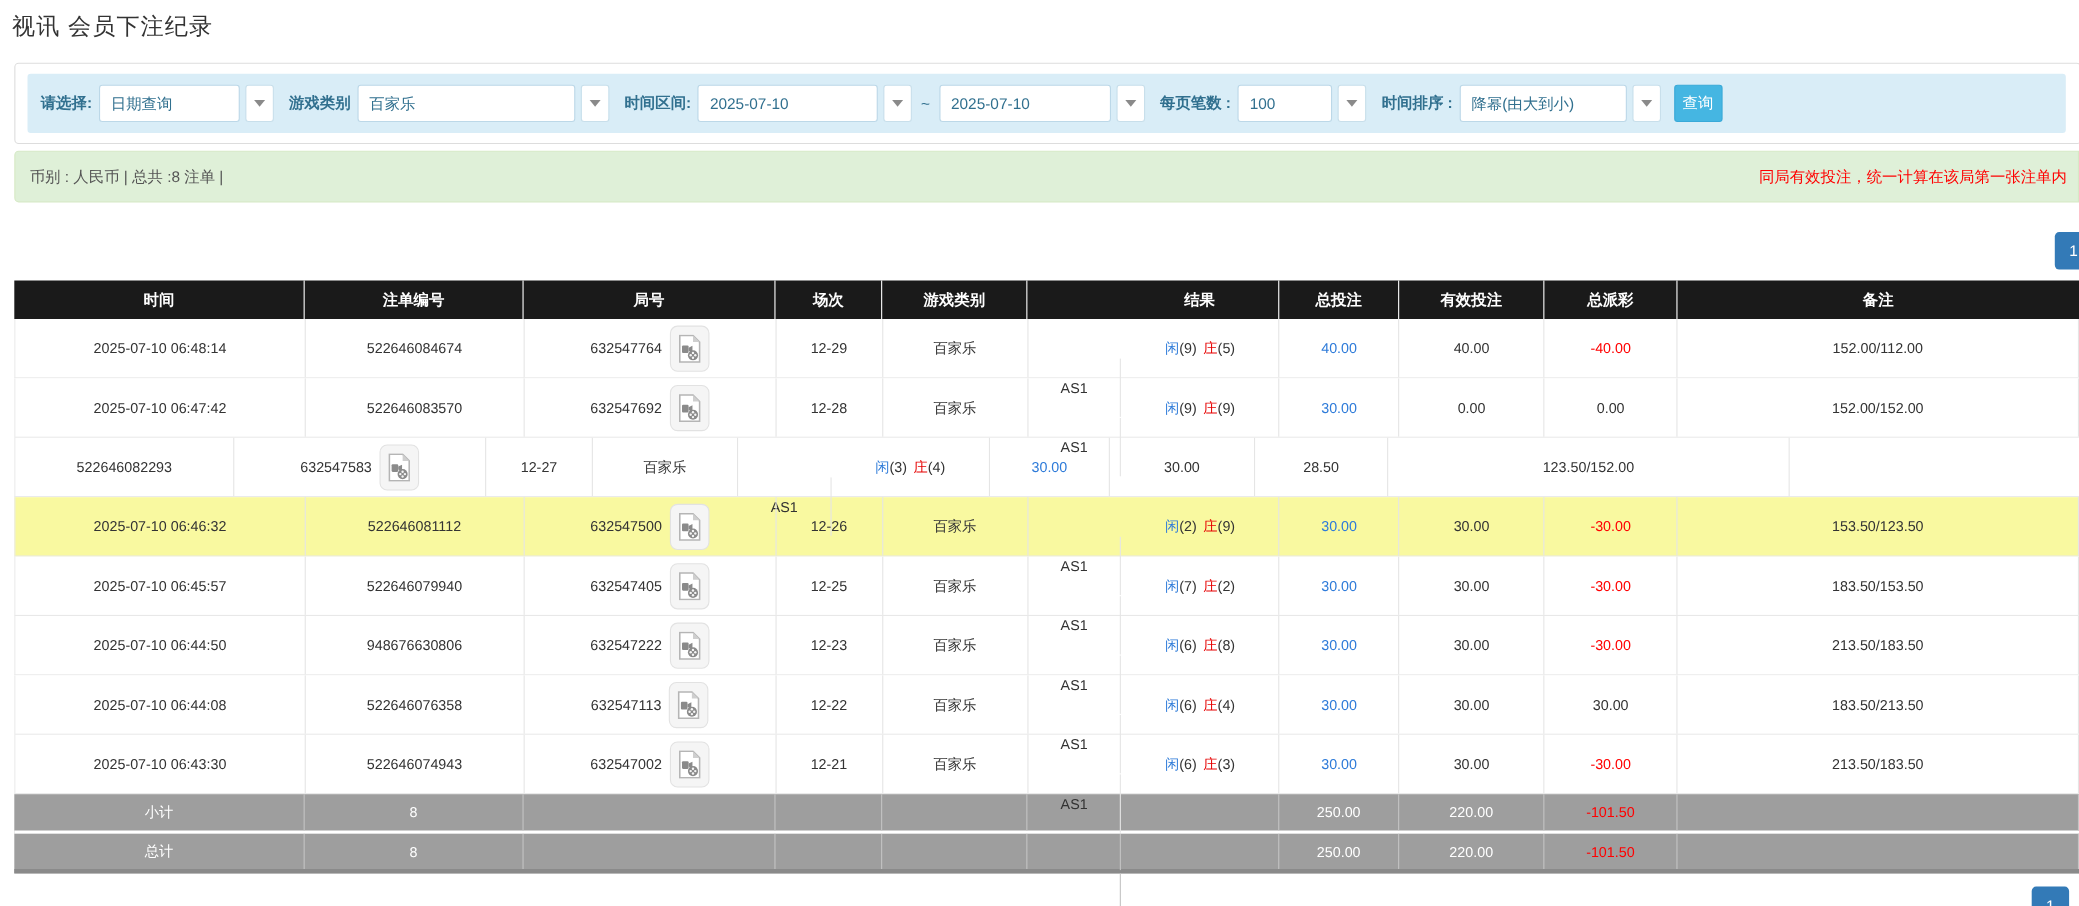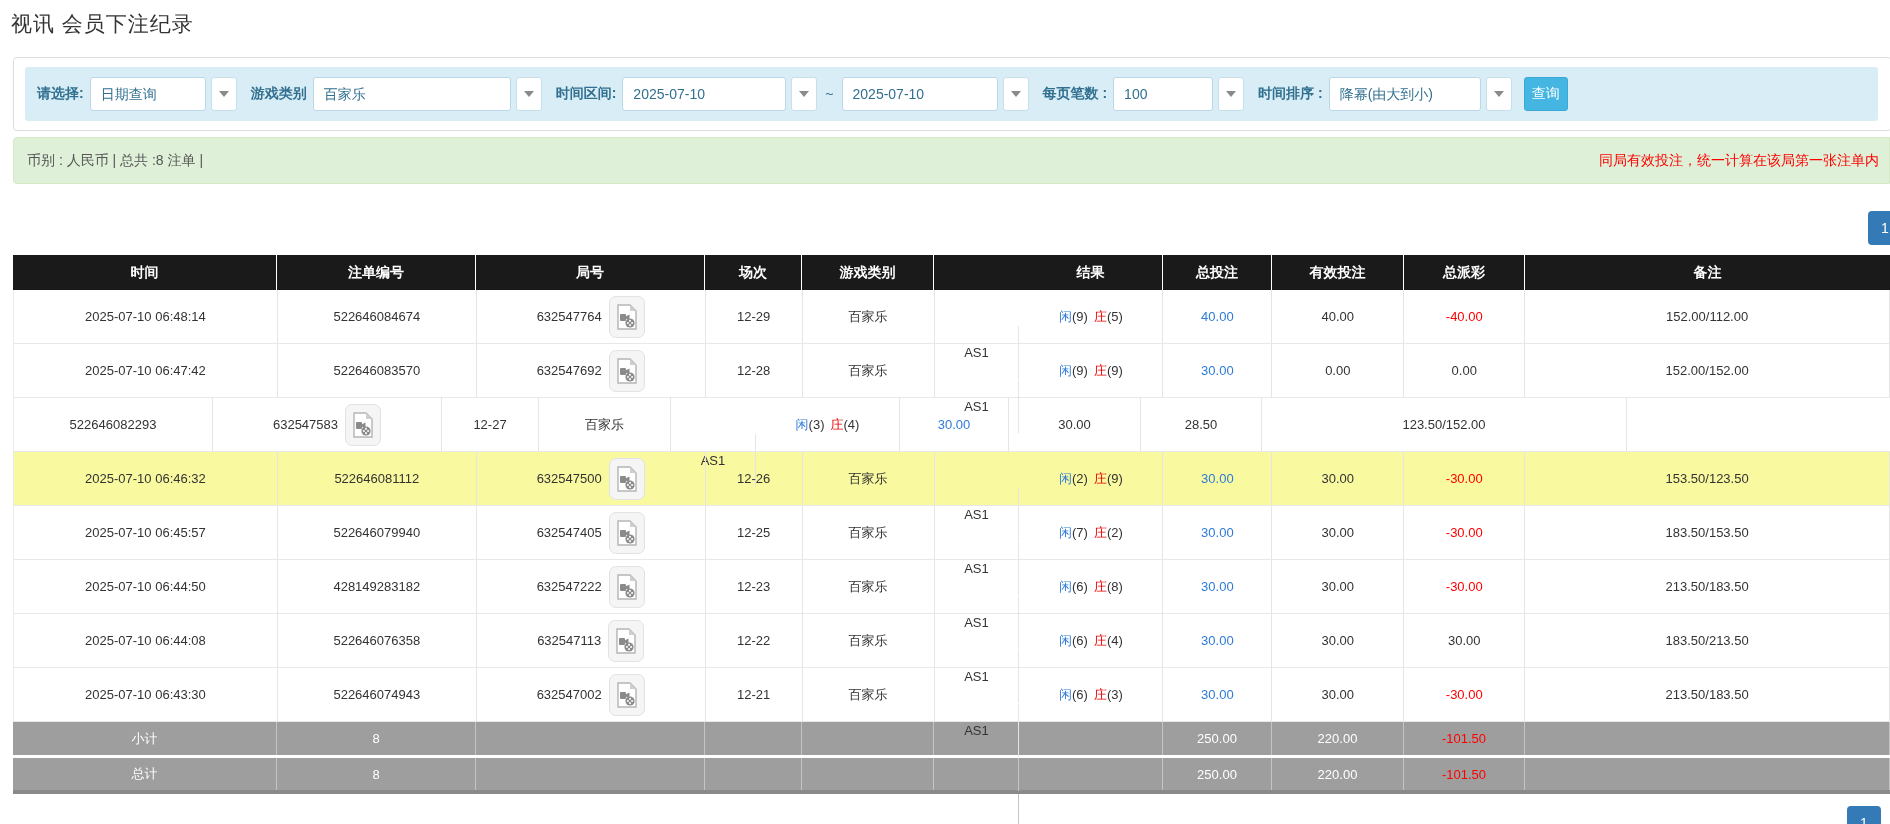--- a/index.html
+++ b/index.html
@@ -122,21 +122,21 @@
 <body>
 
 <div class="stage">
 
   <h1 class="page-title">视讯 会员下注纪录</h1>
 
   <div class="filter-panel">
     <div class="filter-bar">
 
       <span class="flabel first">请选择:</span>
-      <div class="cinput" style="width:116px">日期查询</div>
+      <div class="cinput" style="width:128px">日期查询</div>
       <div class="carrow">
           <span class="tri"></span>
         </div>
 
       <span class="flabel">游戏类别</span>
       <div class="cinput" style="width:198px">百家乐</div>
       <div class="carrow">
           <span class="tri"></span>
         </div>
 
@@ -147,21 +147,21 @@
         </div>
 
       <span class="tilde">~</span>
 
       <div class="cinput" style="width:156px">2025-07-10</div>
       <div class="carrow">
           <span class="tri"></span>
         </div>
 
       <span class="flabel">每页笔数 :</span>
-      <div class="cinput" style="width:100px">100</div>
+      <div class="cinput" style="width:86px">100</div>
       <div class="carrow">
           <span class="tri"></span>
         </div>
 
       <span class="flabel">时间排序 :</span>
       <div class="cinput" style="width:152px">降幂(由大到小)</div>
       <div class="carrow">
           <span class="tri"></span>
         </div>
 
@@ -356,21 +356,21 @@
             <span class="bv">(2)</span>
     </div>
     <div class="td c7 blue">30.00</div>
     <div class="td c8">30.00</div>
     <div class="td c9 payout neg">-30.00</div>
     <div class="td c10">183.50/153.50</div>
   </div>
 
   <div class="trow">
     <div class="td c0">2025-07-10 06:44:50</div>
-    <div class="td c1">428149283182</div>
+    <div class="td c1">948676630806</div>
     <div class="td c2">
       <span class="round-no">632547222</span>
       <span class="video-btn">
         <svg width="22" height="26" viewBox="0 0 22 26">
           <path d="M2 1 h12 l6 6 v18 h-18 z" fill="#ffffff" stroke="#b5b5b5" stroke-width="1.4"></path>
           <path d="M14 1 l6 6 h-6 z" fill="#cfcfcf"></path>
           <rect x="4" y="10" width="6" height="7" rx="1" fill="#8a8a8a"></rect>
           <path d="M10 12.2 L13.5 10.4 v6.2 L10 14.8 z" fill="#8a8a8a"></path>
           <circle cx="14" cy="19" r="4.6" fill="#8a8a8a"></circle>
           <circle cx="14" cy="16.8" r="1.1" fill="#f5f5f5"></circle>

